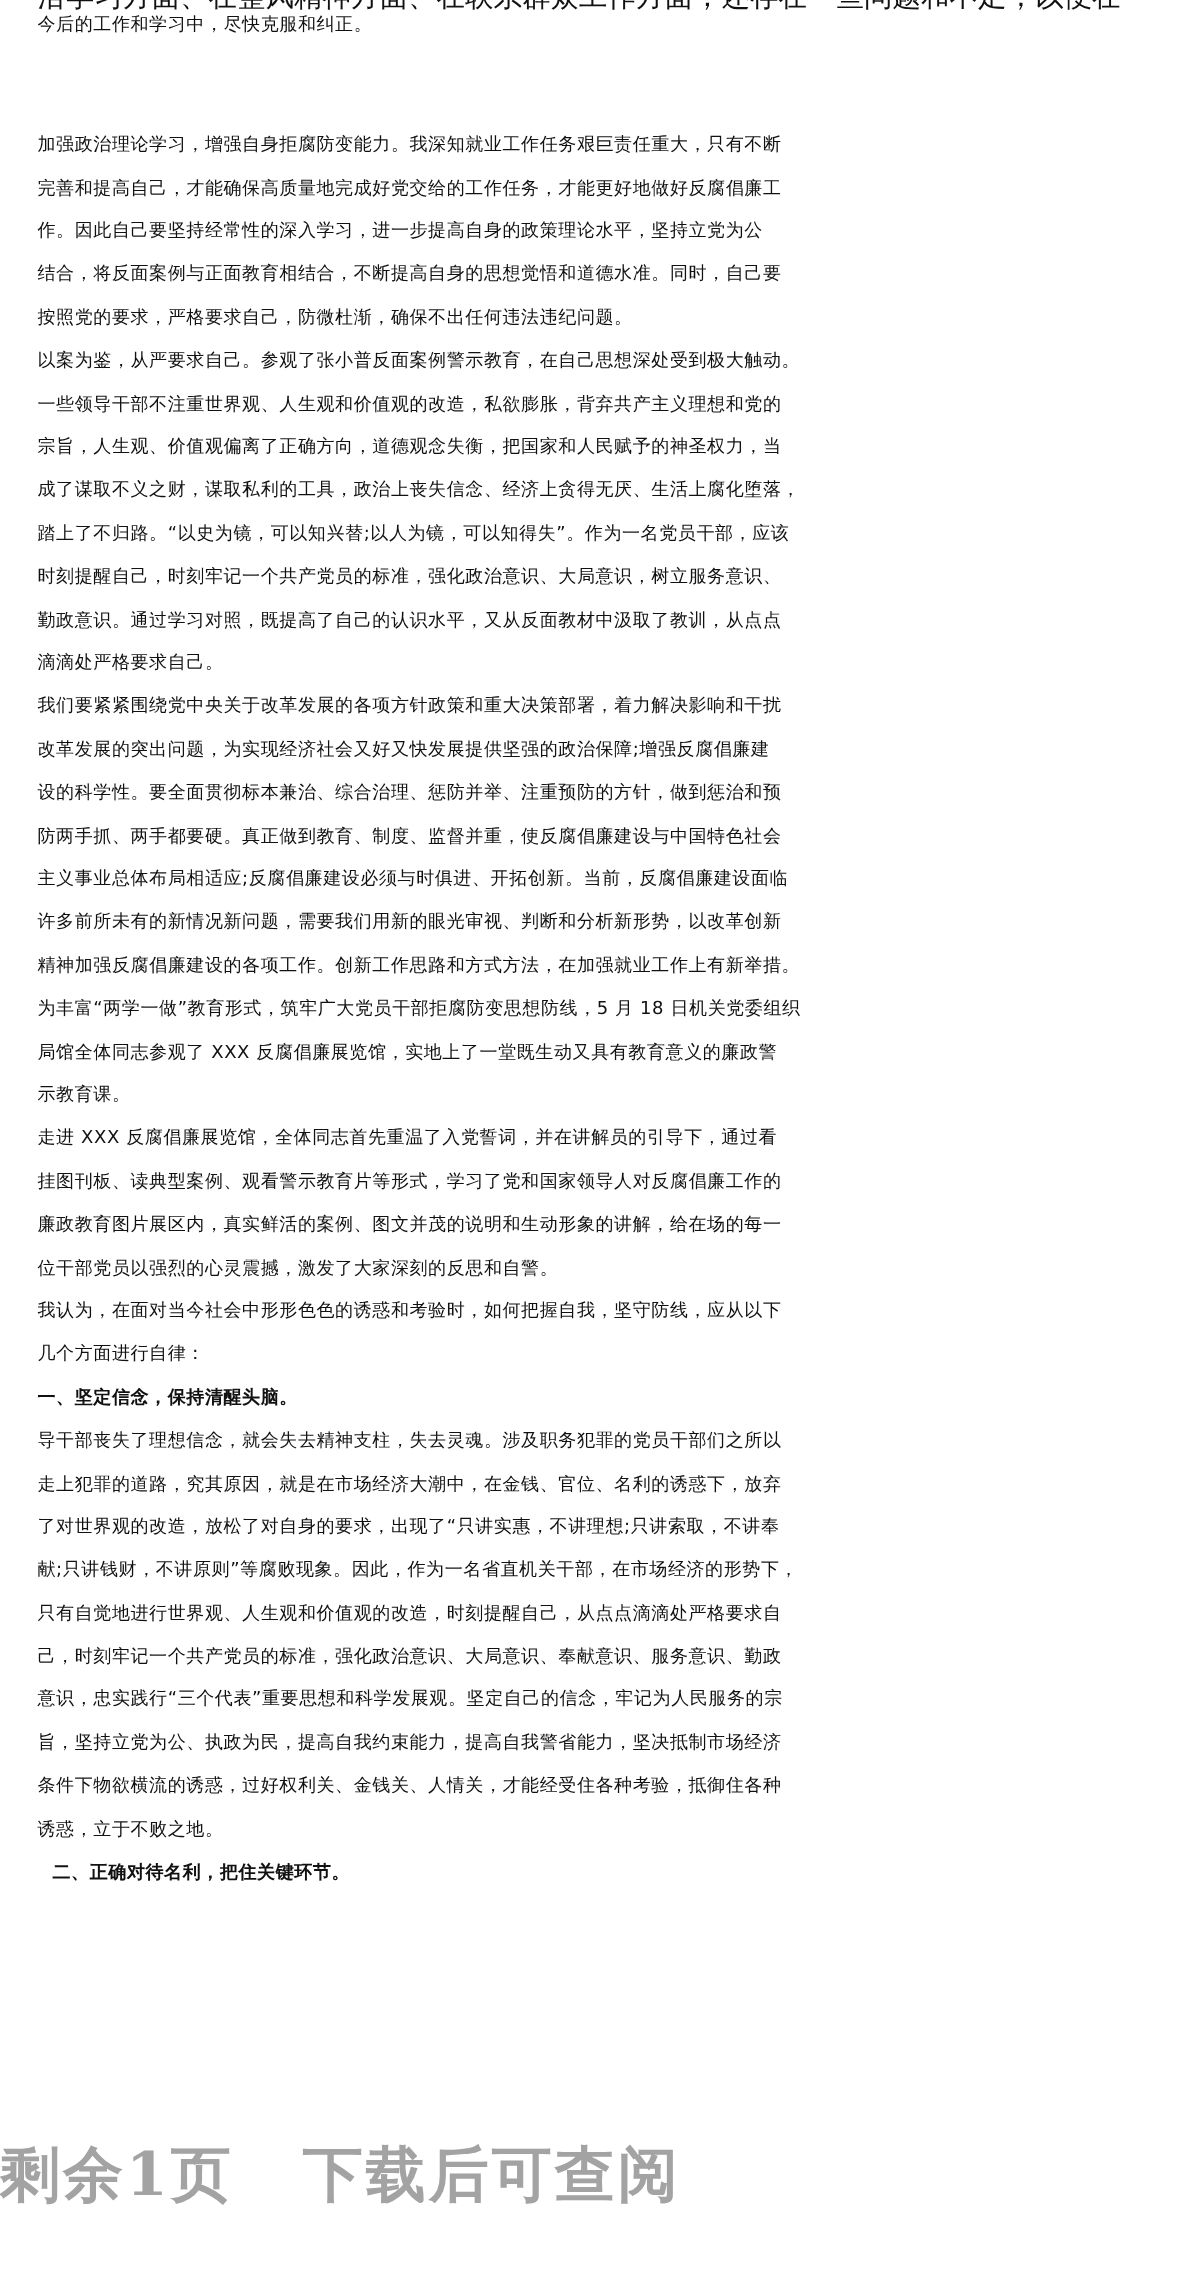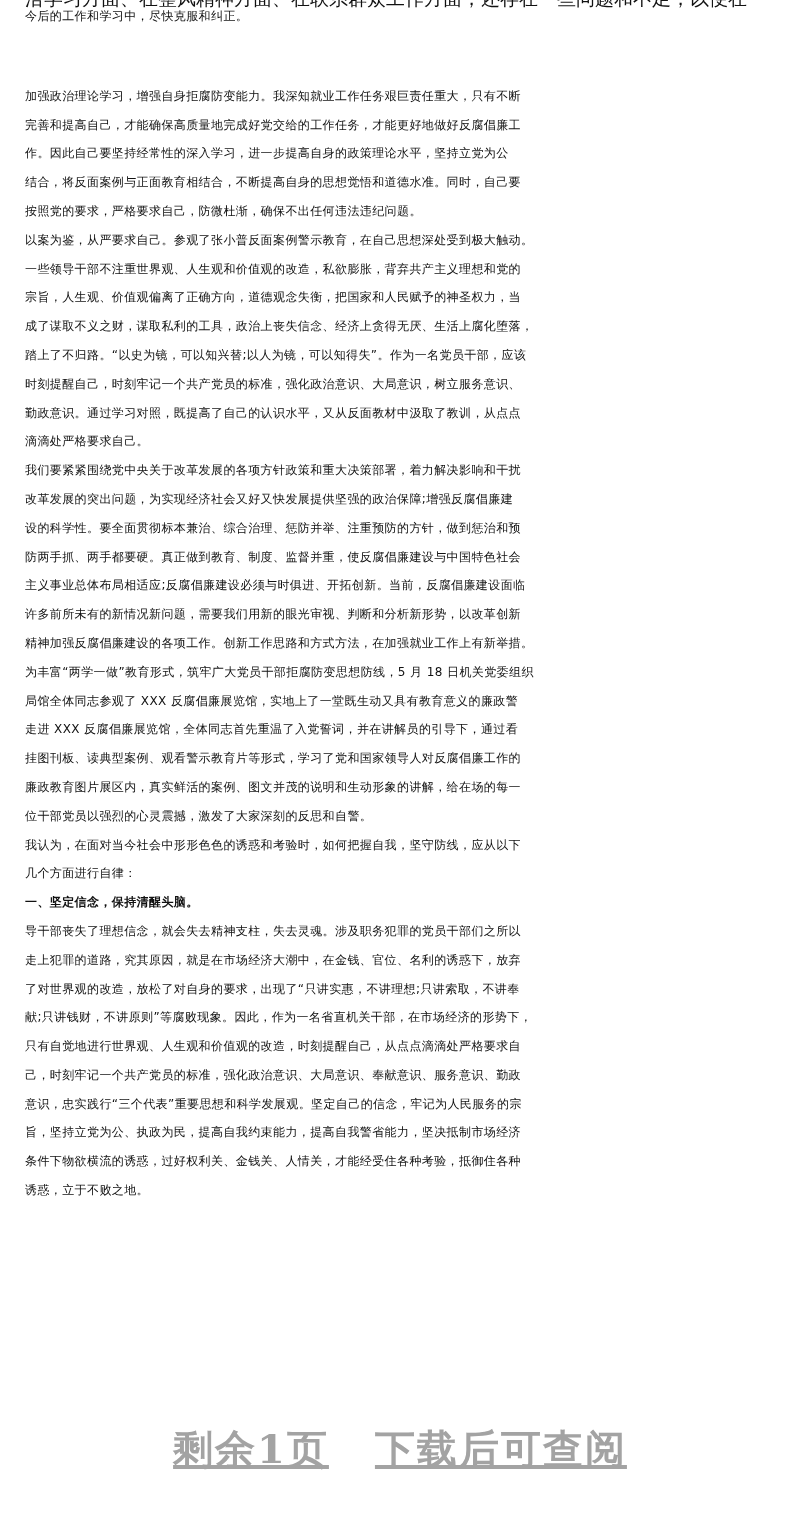--- a/index.html
+++ b/index.html
@@ -44,27 +44,25 @@
       padding-left: 10px;
     }
     .gap {
       height: 48px;
     }
     .footer-banner {
       position: absolute;
       top: 1422px;
       left: 0;
       width: 800px;
-      text-align: center;
       font-size: 40px;
       font-weight: bold;
       color: #a3a3a3;
       font-family: "DejaVu Serif", "Liberation Serif", serif;
       letter-spacing: 2px;
-      text-decoration: underline;
     }
     .footer-banner .sep {
       display: inline-block;
       width: 46px;
     }
   </style>
 </head>
 <body>
 
 <div class="clipped">
@@ -102,20 +100,21 @@
     <div class="line">设的科学性。要全面贯彻标本兼治、综合治理、惩防并举、注重预防的方针，做到惩治和预</div>
     <div class="line">防两手抓、两手都要硬。真正做到教育、制度、监督并重，使反腐倡廉建设与中国特色社会</div>
     <div class="line">主义事业总体布局相适应;反腐倡廉建设必须与时俱进、开拓创新。当前，反腐倡廉建设面临</div>
     <div class="line">许多前所未有的新情况新问题，需要我们用新的眼光审视、判断和分析新形势，以改革创新</div>
     <div class="line">精神加强反腐倡廉建设的各项工作。创新工作思路和方式方法，在加强就业工作上有新举措。</div>
   </div>
 
   <div>
     <div class="line">为丰富“两学一做”教育形式，筑牢广大党员干部拒腐防变思想防线，5 月 18 日机关党委组织</div>
     <div class="line">局馆全体同志参观了 XXX 反腐倡廉展览馆，实地上了一堂既生动又具有教育意义的廉政警</div>
+    <div class="line">示教育课。</div>
   </div>
 
   <div>
     <div class="line">走进 XXX 反腐倡廉展览馆，全体同志首先重温了入党誓词，并在讲解员的引导下，通过看</div>
     <div class="line">挂图刊板、读典型案例、观看警示教育片等形式，学习了党和国家领导人对反腐倡廉工作的</div>
     <div class="line">廉政教育图片展区内，真实鲜活的案例、图文并茂的说明和生动形象的讲解，给在场的每一</div>
     <div class="line">位干部党员以强烈的心灵震撼，激发了大家深刻的反思和自警。</div>
   </div>
 
   <div>
@@ -131,17 +130,18 @@
     <div class="line">了对世界观的改造，放松了对自身的要求，出现了“只讲实惠，不讲理想;只讲索取，不讲奉</div>
     <div class="line">献;只讲钱财，不讲原则”等腐败现象。因此，作为一名省直机关干部，在市场经济的形势下，</div>
     <div class="line">只有自觉地进行世界观、人生观和价值观的改造，时刻提醒自己，从点点滴滴处严格要求自</div>
     <div class="line">己，时刻牢记一个共产党员的标准，强化政治意识、大局意识、奉献意识、服务意识、勤政</div>
     <div class="line">意识，忠实践行“三个代表”重要思想和科学发展观。坚定自己的信念，牢记为人民服务的宗</div>
     <div class="line">旨，坚持立党为公、执政为民，提高自我约束能力，提高自我警省能力，坚决抵制市场经济</div>
     <div class="line">条件下物欲横流的诱惑，过好权利关、金钱关、人情关，才能经受住各种考验，抵御住各种</div>
     <div class="line">诱惑，立于不败之地。</div>
   </div>
 
+  <div class="line heading indent-h2">二、正确对待名利，把住关键环节。</div>
 </div>
 
 <div class="footer-banner">
   <span>剩余1页</span><span class="sep"></span><span>下载后可查阅</span>
 </div>
 
 </body></html>

